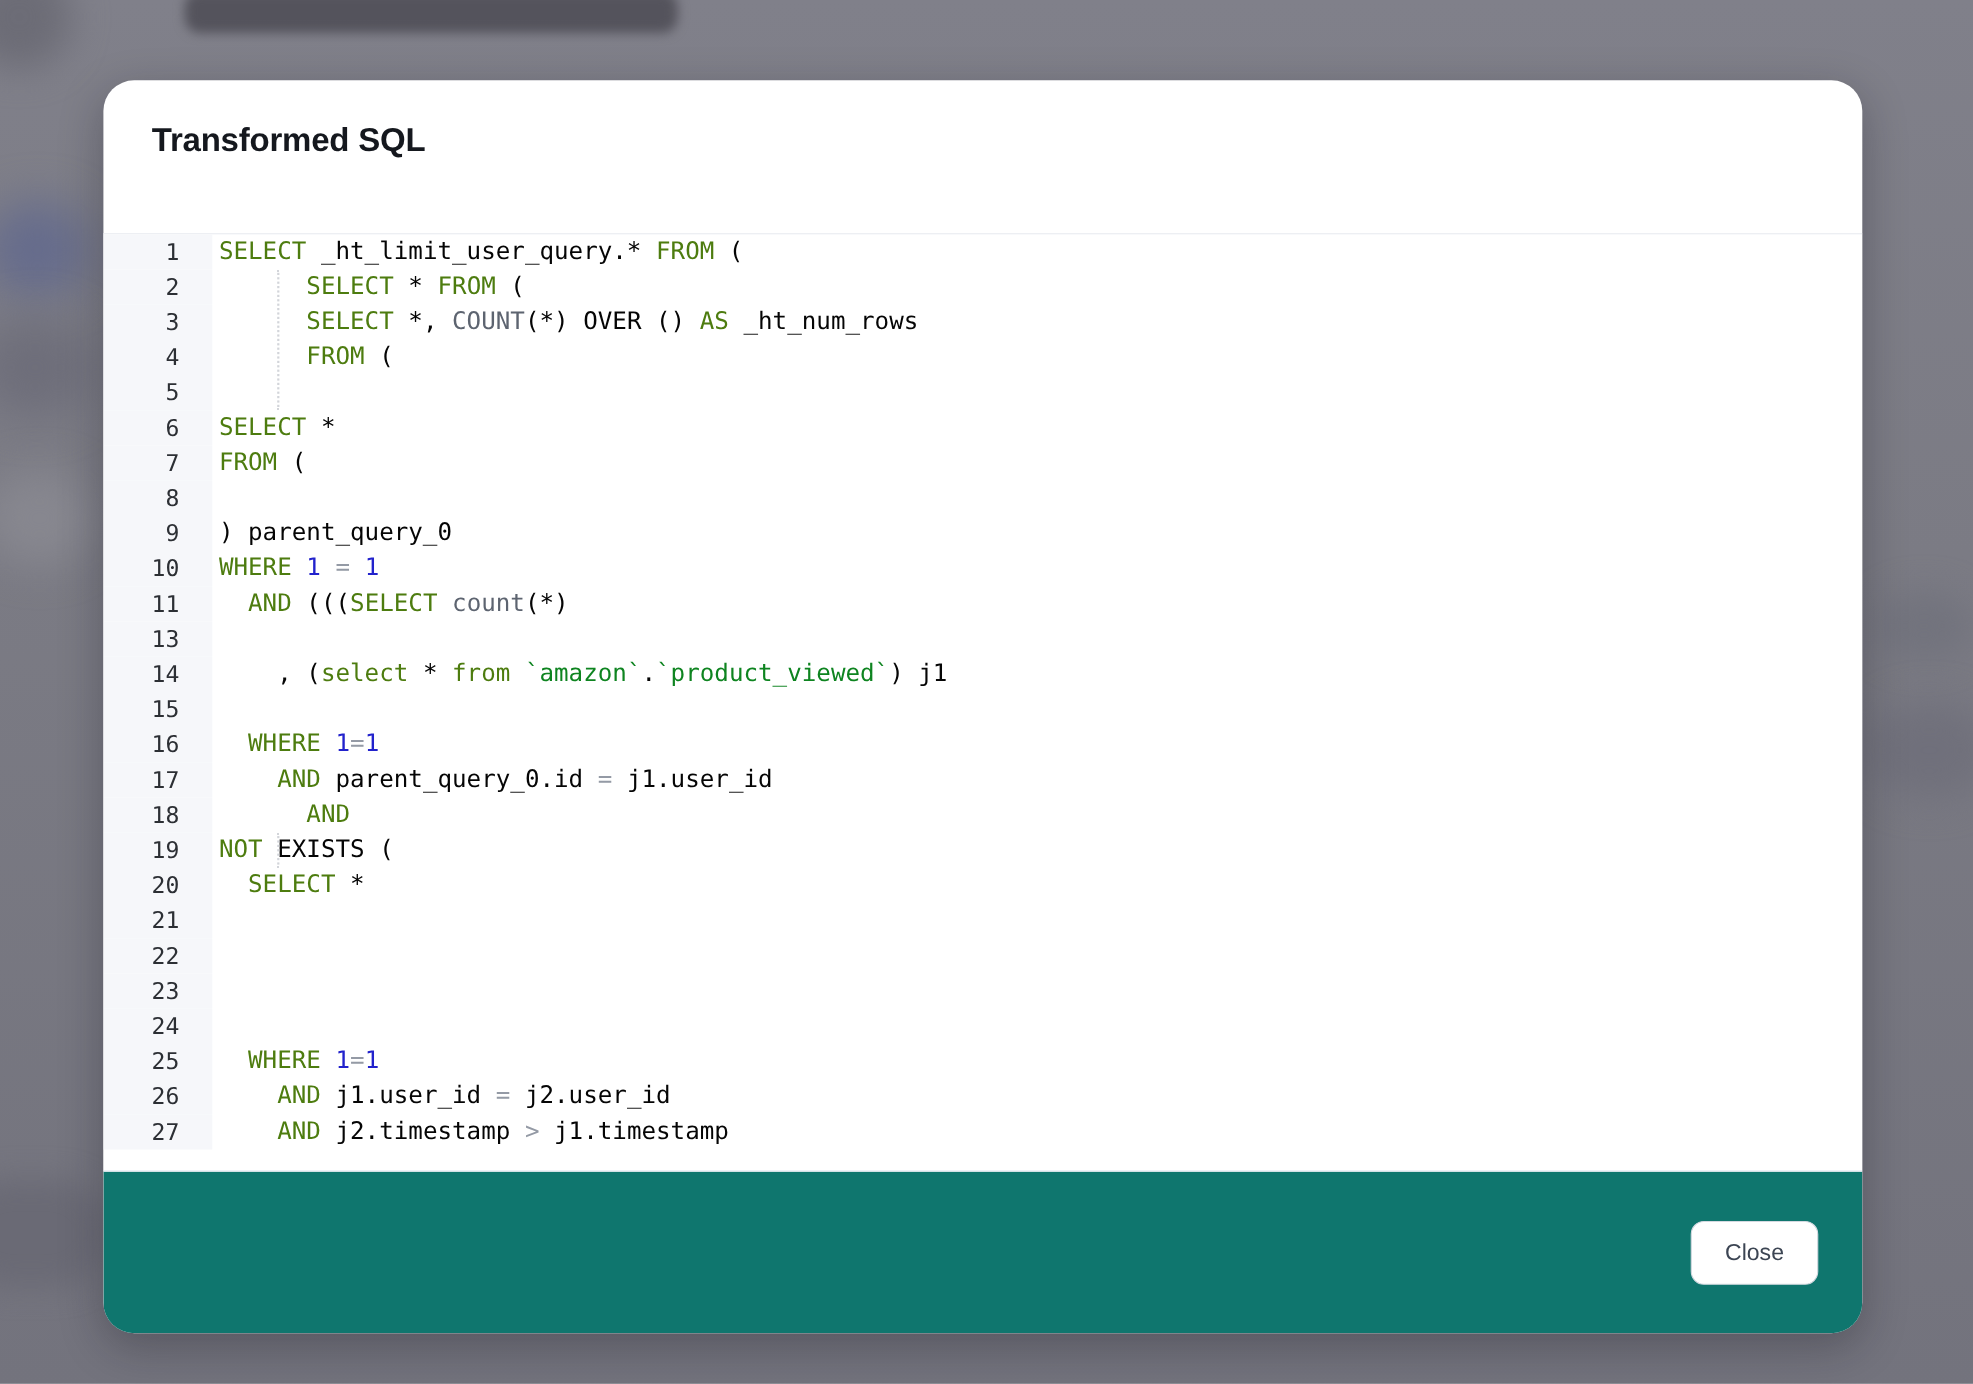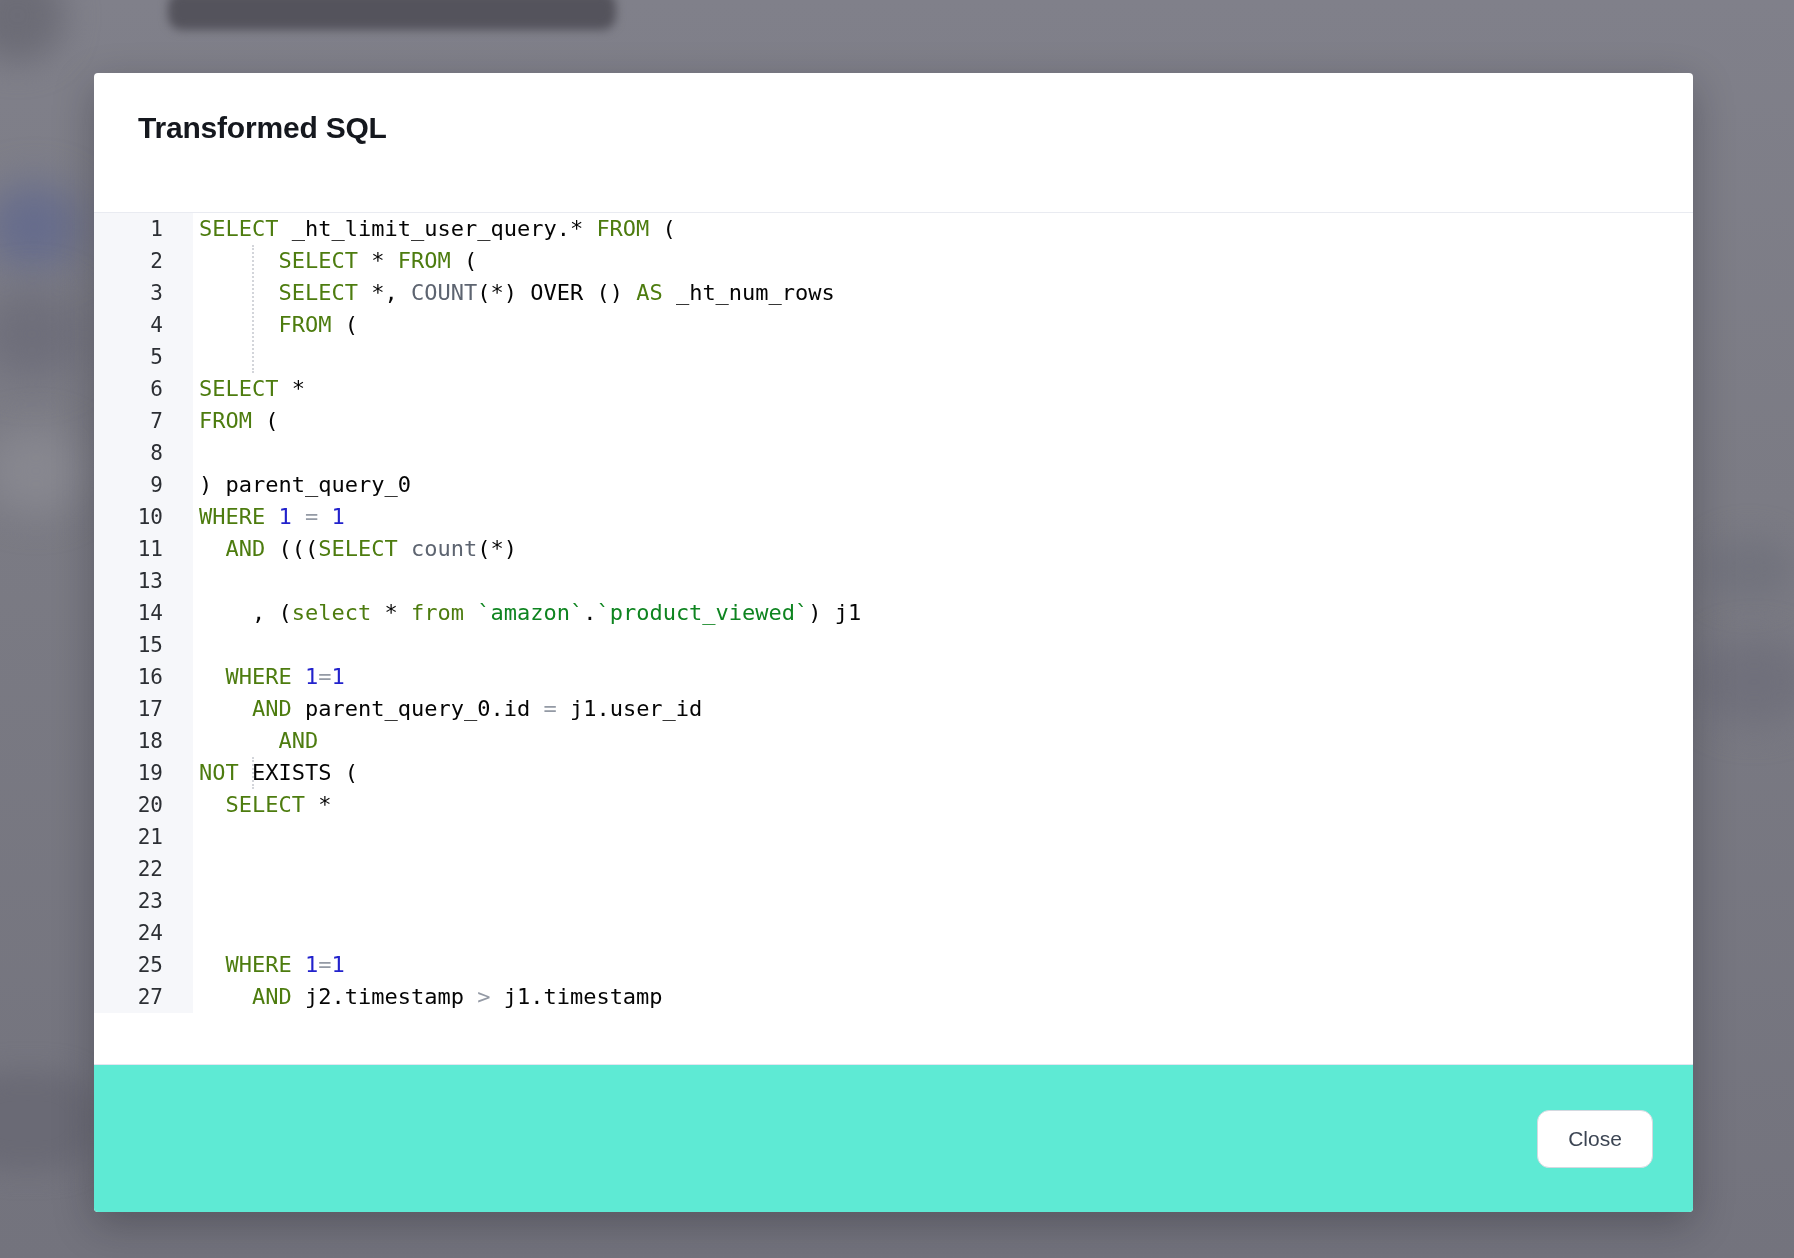--- a/index.html
+++ b/index.html
@@ -14,21 +14,21 @@
   .bg-blob-a{left:-30px;top:-32px;width:95px;height:95px;background:#6c6c76;border-radius:50%;filter:blur(16px);}
   .bg-blob-b{left:-14px;top:183px;width:96px;height:88px;background:#666c8c;border-radius:50%;filter:blur(20px);}
   .bg-blob-c{left:-20px;top:288px;width:104px;height:92px;background:#6e6e7a;border-radius:50%;filter:blur(20px);}
   .bg-blob-d{left:-14px;top:428px;width:100px;height:86px;background:#87878f;border-radius:50%;filter:blur(18px);}
   .bg-blob-e{left:-42px;top:1072px;width:140px;height:98px;background:#6a6a75;border-radius:48px;filter:blur(13px);}
   .bg-blob-f{left:1705px;top:538px;width:88px;height:62px;background:#72737d;border-radius:50%;filter:blur(15px);}
   .bg-blob-g{left:1698px;top:638px;width:112px;height:88px;background:#70707b;border-radius:50%;filter:blur(17px);}
 
   .modal{
     position:absolute;left:94px;top:73px;width:1599px;height:1139px;
-    background:#ffffff;border-radius:4px;overflow:hidden;
+    background:#ffffff;border-radius:28px;overflow:hidden;
     box-shadow:0 12px 40px rgba(20,20,30,.30);
     display:flex;flex-direction:column;
   }
   .modal-header{height:139px;flex:0 0 139px;padding:36px 44px 0 44px;box-sizing:border-box;}
   .modal-title{
     margin:0;font-size:30px;line-height:38px;font-weight:700;color:#15181e;
     letter-spacing:-0.2px;font-family:"Liberation Sans",sans-serif;
   }
 
   .code-panel{
@@ -55,21 +55,21 @@
   .tok-n{color:#2222cc;}
   .tok-p{color:#050505;}
   .indent-guide{
     position:absolute;width:0;border-left:2px dotted #d3d5da;pointer-events:none;
   }
   .guide-1{left:158px;top:32px;height:128px;}
   .guide-2{left:158px;top:544px;height:32px;}
 
   .modal-footer{
     flex:1 1 auto;display:flex;align-items:center;justify-content:flex-end;
-    padding:0 40px;box-sizing:border-box;background:#5eead4;
+    padding:0 40px;box-sizing:border-box;background:#0f766e;
   }
   .close-btn{
     background:#ffffff;border:1.5px solid #d4d9e0;border-radius:12px;
     padding:0 28px;height:58px;min-width:116px;box-sizing:border-box;
     font-family:"Liberation Sans",sans-serif;font-size:21px;font-weight:500;
     color:#3c4553;cursor:pointer;
   }
 </style>
 </head>
 <body>
@@ -178,20 +178,24 @@
         </div>
         <div class="code-row">
           <span class="ln">24</span>
           <span class="lc"></span>
         </div>
         <div class="code-row">
           <span class="ln">25</span>
           <span class="lc"><span class="tok-p">  </span><span class="tok-k">WHERE</span><span class="tok-p"> </span><span class="tok-n">1</span><span class="tok-o">=</span><span class="tok-n">1</span></span>
         </div>
         <div class="code-row">
+          <span class="ln">26</span>
+          <span class="lc"><span class="tok-p">    </span><span class="tok-k">AND</span><span class="tok-p"> j1.user_id </span><span class="tok-o">=</span><span class="tok-p"> j2.user_id</span></span>
+        </div>
+        <div class="code-row">
           <span class="ln">27</span>
           <span class="lc"><span class="tok-p">    </span><span class="tok-k">AND</span><span class="tok-p"> j2.timestamp </span><span class="tok-o">&gt;</span><span class="tok-p"> j1.timestamp</span></span>
         </div>
       </div>
     <div class="indent-guide guide-1"></div>
     <div class="indent-guide guide-2"></div>
   </div>
 
   <div class="modal-footer">
     <button class="close-btn">Close</button>

